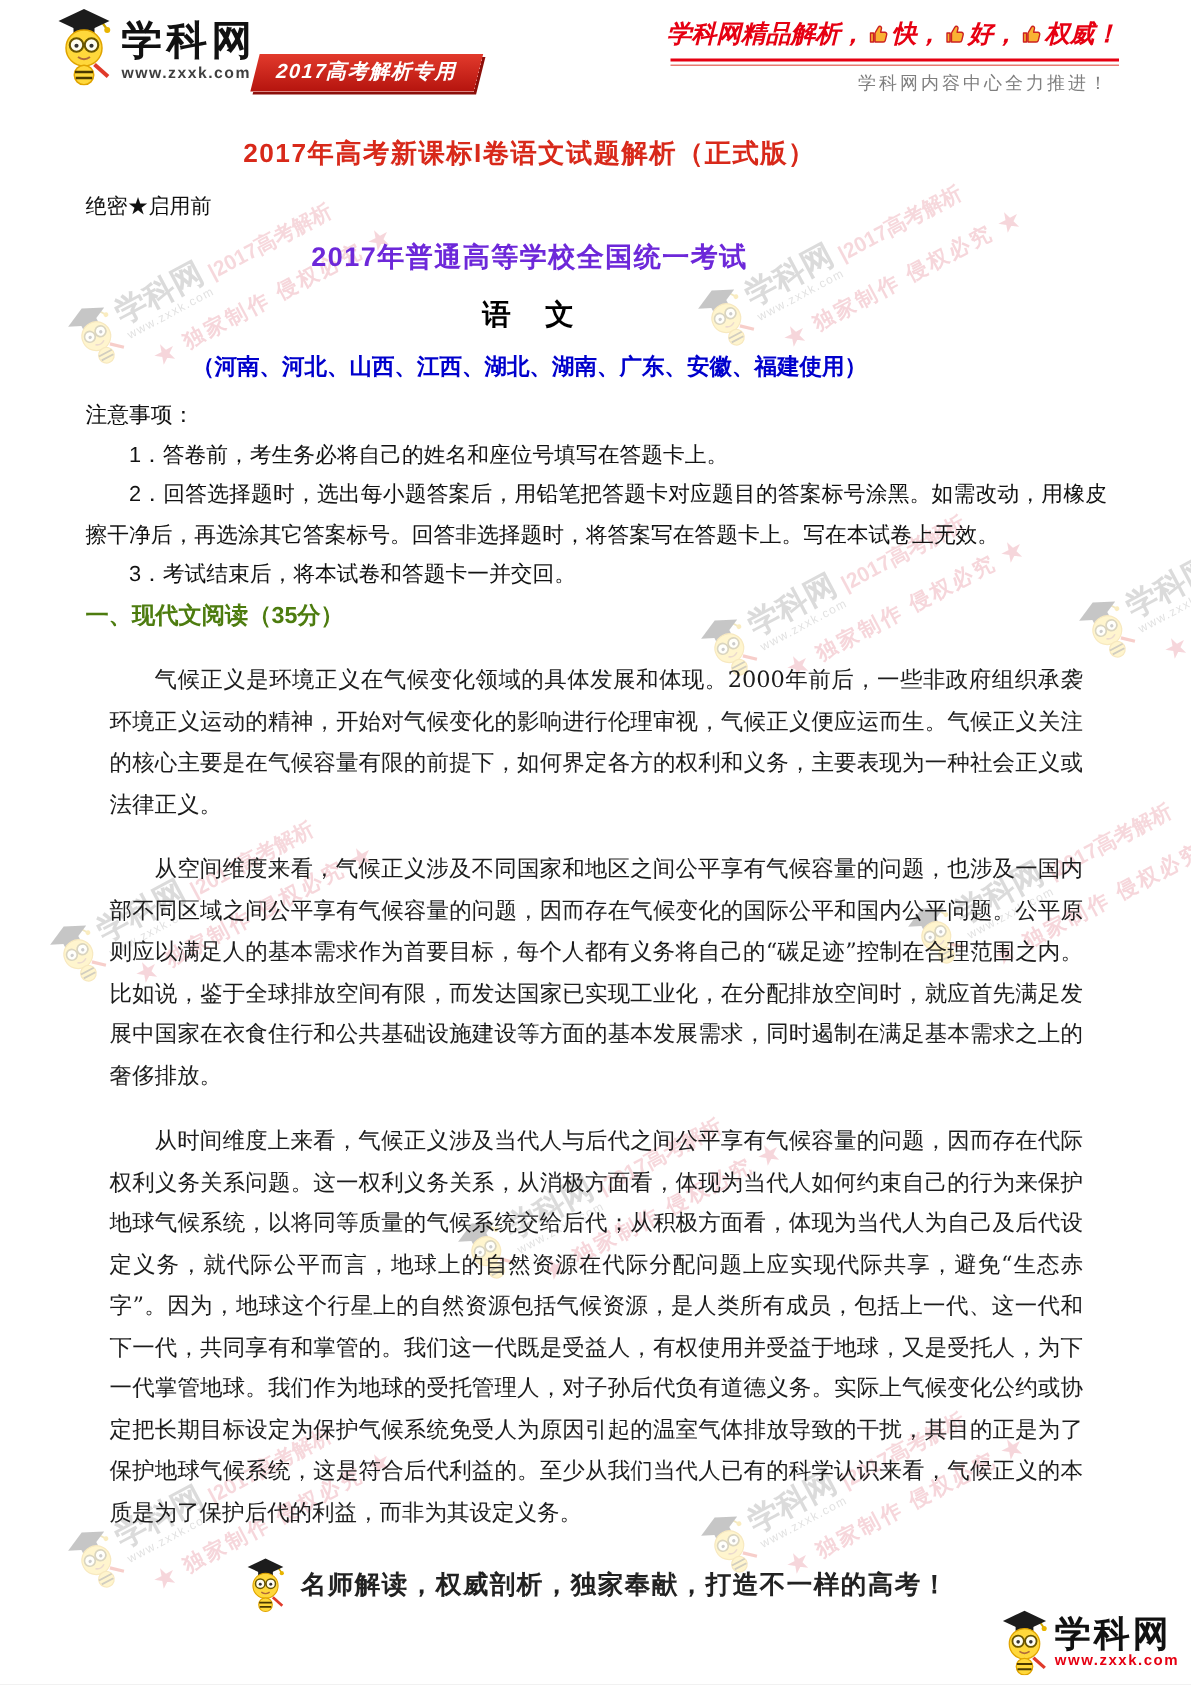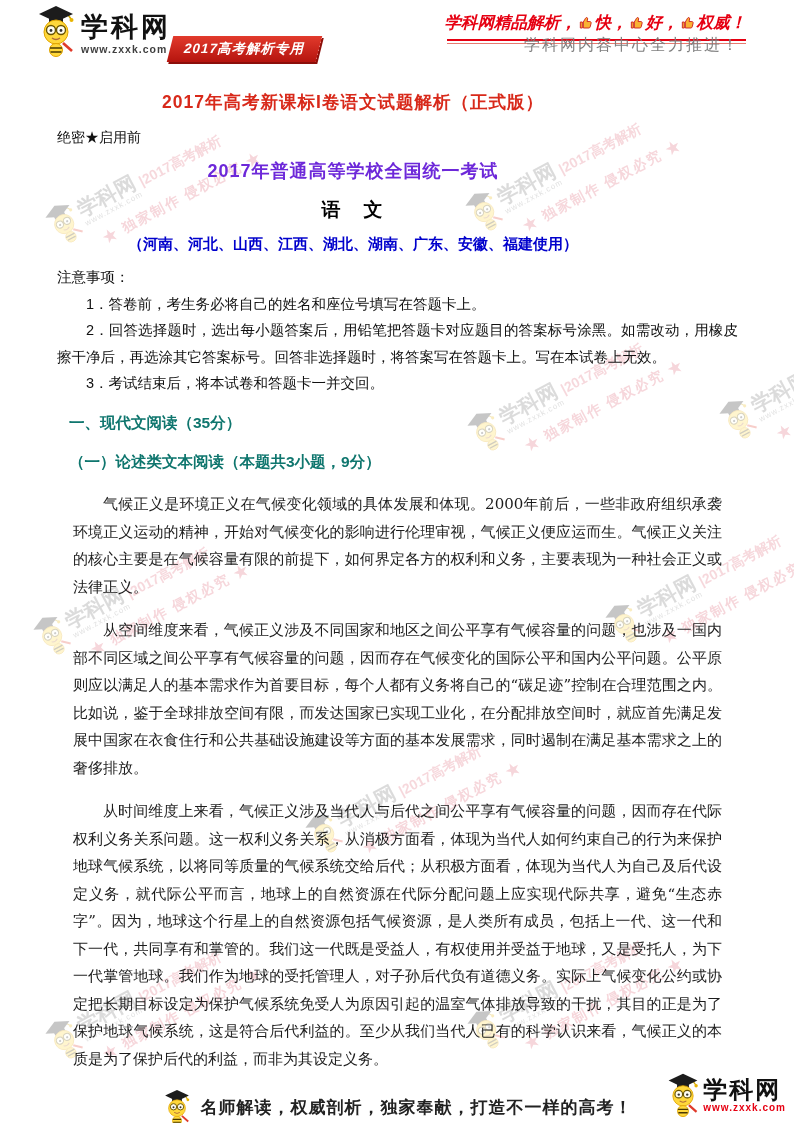--- a/index.html
+++ b/index.html
@@ -24,34 +24,34 @@
   .logo-col { display:flex; flex-direction:column; margin-top:8px; }
   .logo-name { font-size:27px; font-weight:bold; color:#111; letter-spacing:3px; line-height:1.1; }
   .logo-url { font-size:10.5px; font-weight:bold; color:#3f3f3f; letter-spacing:1px; }
   .banner { left:170px; top:36px; background:linear-gradient(#e23a2c,#b5140e); color:#fff;
             transform:skewX(-14deg); padding:3px 14px 4px 14px; box-shadow:2px 2px 0 #8c0f0a; }
   .banner span { display:inline-block; font-size:13.5px; font-weight:bold; letter-spacing:1px; }
   .slogan { right:48px; top:12px; font-family:"Liberation Serif", serif; font-style:italic;
             font-weight:bold; font-size:16.5px; color:#e60012; white-space:nowrap; }
   .slogan .thumb { width:16px; height:16px; vertical-align:-3px; margin:0 1px; }
   .slogan-rule { right:48px; top:39px; width:299px; height:2px; border-top:2px solid #e60012; border-bottom:1px solid #e87a70; }
-  .slogan-sub { right:54px; top:35px; font-size:16px; color:#7f7f7f; letter-spacing:2px; }
+  .slogan-sub { right:54px; top:47px; font-size:12px; color:#7f7f7f; letter-spacing:2px; }
   
   .doc-el { position:absolute; z-index:1; }
   .center { left:0; width:706px; text-align:center; }
   .analysis-title { top:90px; font-size:17.5px; font-weight:bold; color:#d8291a; letter-spacing:1px; }
   .secrecy { left:57px; top:129px; font-size:14px; color:#111;text-align:right; }
   .exam-title { top:159px; font-size:18px; font-weight:bold; color:#6d28d9; letter-spacing:1px; }
   .subject-title { top:197px; font-size:19px; font-weight:bold; color:#000; letter-spacing:2px; }
   .region-note { top:235px; font-size:15px; font-weight:bold; color:#0000cc; }
   .notices { left:57px; top:264px; width:681px; font-size:14.5px; line-height:26.5px; color:#111; }
   .notices p { margin:0; text-indent:2em; text-align:justify; word-break:break-all; }
   .notices .nh { text-indent:0; }
   .main { left:57px; top:397px; width:681px; }
-  .main h3 { margin:12px; font-size:15.5px; font-weight:bold; color:#0f766e; line-height:27px; }
+  .main h3 { margin:0; font-size:15.5px; font-weight:bold; color:#4d7c0f; line-height:27px; }
   .prompt { margin:0; font-size:15px; line-height:27px; text-indent:2em; }
   .main p.body { margin:16px; font-family:"DejaVu Serif", serif; font-size:15px; line-height:27.5px;
                  text-indent:2em; text-align:justify; word-break:break-all; color:#1c1c1c; }
   .tagline { margin-top:5px; display:flex; align-items:center; justify-content:center; gap:10px;text-align:center; }
   .tagline-bee { width:28px; height:37px; flex:0 0 auto; }
   .tagline-text { font-size:17px; font-weight:600; color:#222; letter-spacing:1px; }
   
   .footer-logo { position:absolute; z-index:2; right:8px; bottom:6px; display:flex; align-items:center; gap:3px; }
   .footer-bee { width:34px; height:44px; }
   .fl-col { display:flex; flex-direction:column; }
@@ -236,21 +236,20 @@
 
   <div class="doc-el notices">
     <p class="nh">注意事项：</p>
     <p>1．答卷前，考生务必将自己的姓名和座位号填写在答题卡上。</p>
     <p>2．回答选择题时，选出每小题答案后，用铅笔把答题卡对应题目的答案标号涂黑。如需改动，用橡皮擦干净后，再选涂其它答案标号。回答非选择题时，将答案写在答题卡上。写在本试卷上无效。</p>
     <p>3．考试结束后，将本试卷和答题卡一并交回。</p>
   </div>
 
   <div class="doc-el main">
     <h3>一、现代文阅读（35分）</h3>
-    <h3>（一）论述类文本阅读（本题共3小题，9分）</h3>
     <p class="body">气候正义是环境正义在气候变化领域的具体发展和体现。2000年前后，一些非政府组织承袭环境正义运动的精神，开始对气候变化的影响进行伦理审视，气候正义便应运而生。气候正义关注的核心主要是在气候容量有限的前提下，如何界定各方的权利和义务，主要表现为一种社会正义或法律正义。</p>
     <p class="body">从空间维度来看，气候正义涉及不同国家和地区之间公平享有气候容量的问题，也涉及一国内部不同区域之间公平享有气候容量的问题，因而存在气候变化的国际公平和国内公平问题。公平原则应以满足人的基本需求作为首要目标，每个人都有义务将自己的“碳足迹”控制在合理范围之内。比如说，鉴于全球排放空间有限，而发达国家已实现工业化，在分配排放空间时，就应首先满足发展中国家在衣食住行和公共基础设施建设等方面的基本发展需求，同时遏制在满足基本需求之上的奢侈排放。</p>
     <p class="body">从时间维度上来看，气候正义涉及当代人与后代之间公平享有气候容量的问题，因而存在代际权利义务关系问题。这一权利义务关系，从消极方面看，体现为当代人如何约束自己的行为来保护地球气候系统，以将同等质量的气候系统交给后代；从积极方面看，体现为当代人为自己及后代设定义务，就代际公平而言，地球上的自然资源在代际分配问题上应实现代际共享，避免“生态赤字”。因为，地球这个行星上的自然资源包括气候资源，是人类所有成员，包括上一代、这一代和下一代，共同享有和掌管的。我们这一代既是受益人，有权使用并受益于地球，又是受托人，为下一代掌管地球。我们作为地球的受托管理人，对子孙后代负有道德义务。实际上气候变化公约或协定把长期目标设定为保护气候系统免受人为原因引起的温室气体排放导致的干扰，其目的正是为了保护地球气候系统，这是符合后代利益的。至少从我们当代人已有的科学认识来看，气候正义的本质是为了保护后代的利益，而非为其设定义务。</p>
     <div class="tagline">
       <svg class="tagline-bee">
           <use href="#bee"></use>
         </svg>
       <span class="tagline-text">名师解读，权威剖析，独家奉献，打造不一样的高考！</span>
     </div>
   </div>

